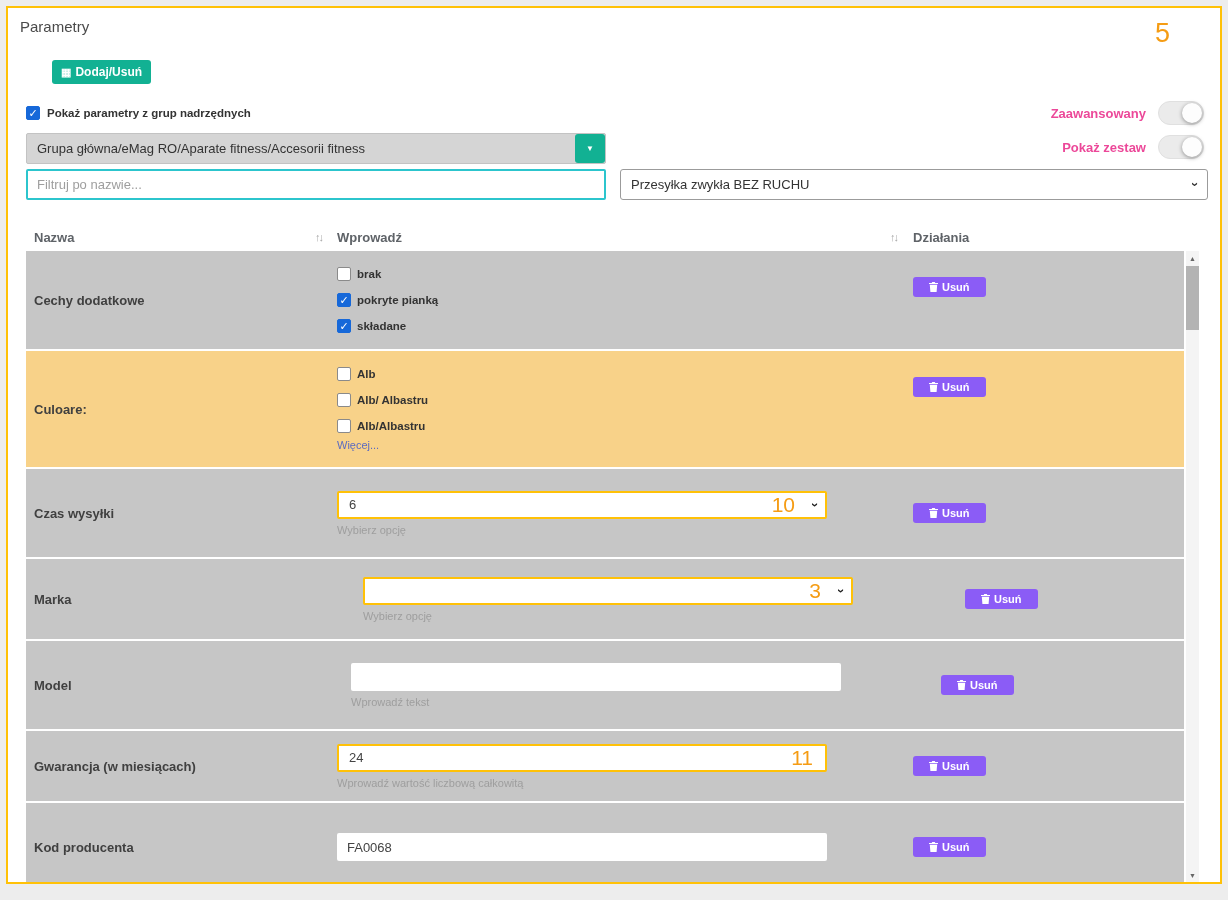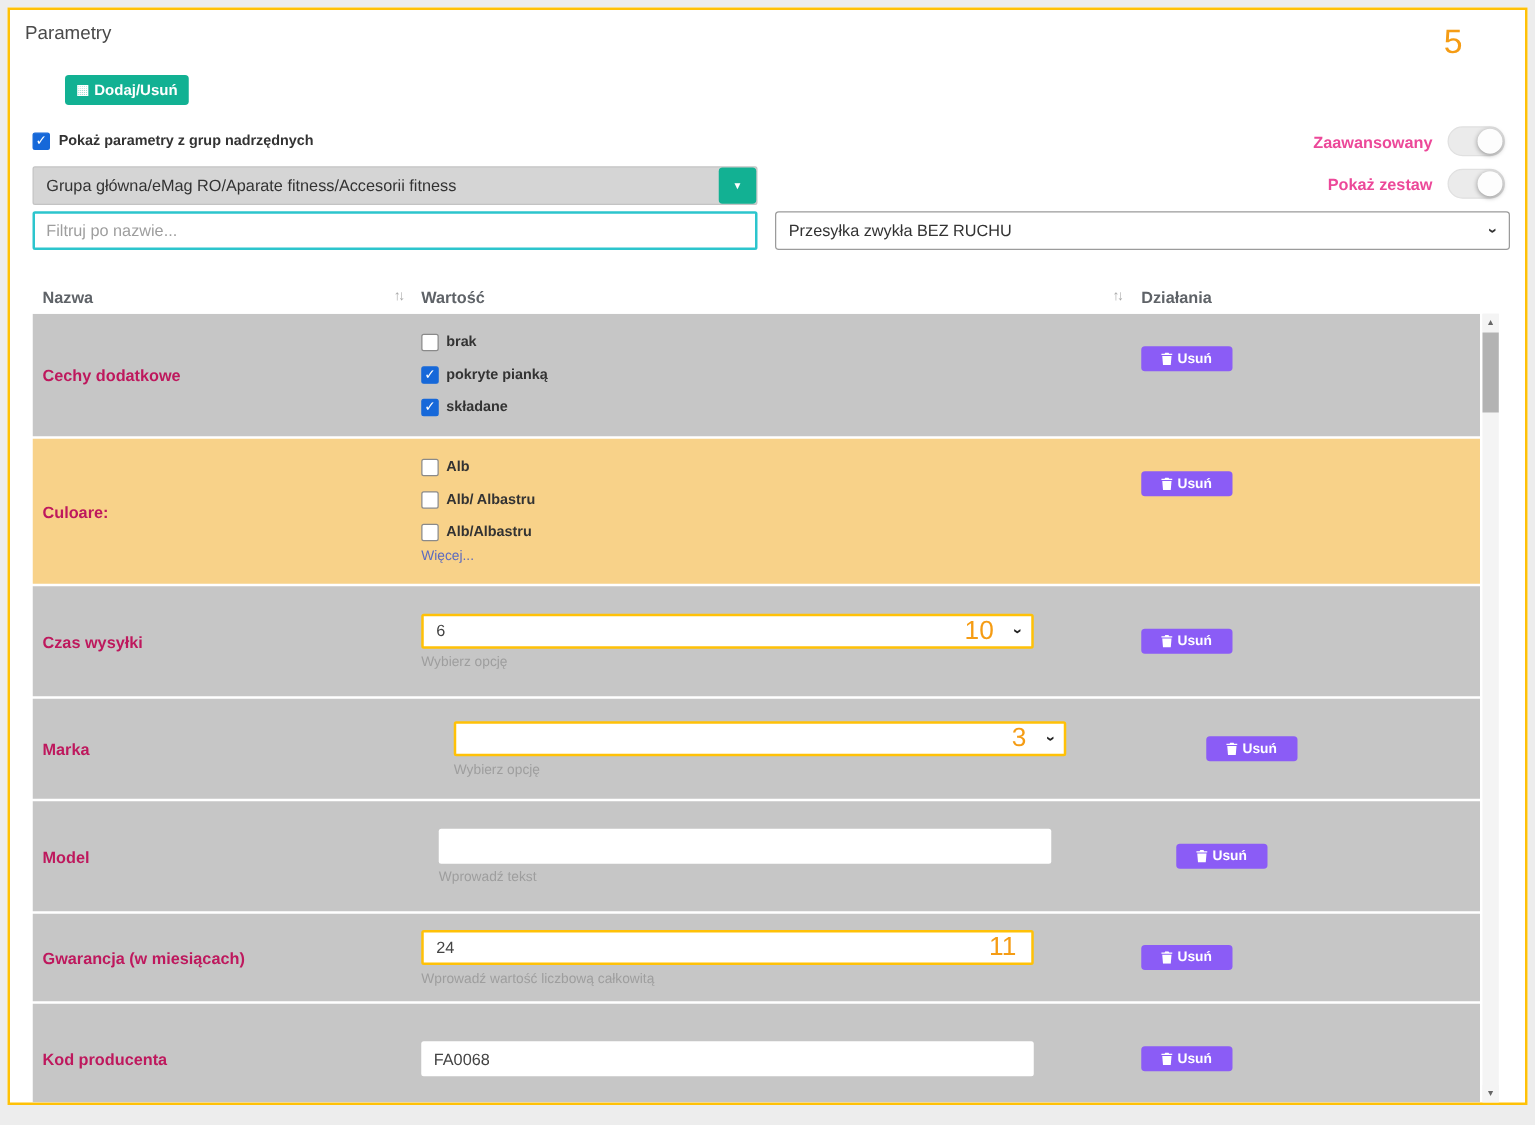--- a/index.html
+++ b/index.html
@@ -28,21 +28,21 @@
   .thead{position:absolute;left:18px;top:216px;width:1158px;height:26px;display:flex;align-items:center}
   .th{font-size:13px;font-weight:bold;color:#5f6368}
   .th-name{width:308px;display:flex;align-items:center;justify-content:space-between;padding-left:8px;padding-right:12px}
   .th-value{width:573px;display:flex;align-items:center;justify-content:space-between;padding-left:3px;padding-right:10px}
   .th-actions{flex:1;padding-left:6px}
   .sort{font-size:11px;color:#a8a8a8;letter-spacing:-2px;font-weight:normal;cursor:pointer}
   .rows{position:absolute;left:18px;top:243px;width:1158px;bottom:0;overflow:hidden;display:flex;flex-direction:column;gap:2px}
   .trow{background:#c6c6c6;display:flex;flex:0 0 auto}
   .trow.hl{background:#f8d289}
   .cell-name{width:308px;display:flex;align-items:center;padding-left:8px}
-  .row-name{font-size:13px;font-weight:bold;color:#be185d}
+  .row-name{font-size:13px;font-weight:bold;color:#404040}
   .cell-value{width:573px;display:flex;flex-direction:column;justify-content:center;padding-left:3px}
   .cb-line{display:flex;align-items:center;gap:6px;height:26px;cursor:pointer}
   .cb-label{font-size:11.5px;font-weight:bold;color:#333}
   .more-link{font-size:11px;color:#5c6bc0;height:18px;cursor:pointer}
   .control{position:relative;width:490px;height:28px;background:#fff;border-radius:2px;display:flex;align-items:center;padding:0 26px 0 10px;cursor:pointer}
   .control.gold{border:2px solid #ffc107}
   .ctrl-value{font-size:13px;color:#444}
   .field-anno{position:absolute;right:30px;top:50%;transform:translateY(-50%);font-size:21px;color:#f59c14}
   .chev{position:absolute;right:8px;top:50%;transform:translateY(-50%) rotate(90deg);font-size:13px;color:#222;font-weight:bold;line-height:1}
   .helper{font-size:11px;color:#9e9e9e;margin-top:5px}
@@ -97,21 +97,21 @@
     <span>Przesyłka zwykła BEZ RUCHU</span>
     <span class="chev-glyph">›</span>
   </div>
 
   <div class="thead">
     <div class="th th-name">
       <span>Nazwa</span>
       <span class="sort">↑↓</span>
     </div>
     <div class="th th-value">
-      <span>Wartość</span>
+      <span>Wprowadź</span>
       <span class="sort">↑↓</span>
     </div>
     <div class="th th-actions">Działania</div>
   </div>
 
   <div id="rows" class="rows">
       <div class="trow" style="height: 98px;">
         <div class="cell-name">
           <div class="row-name">Cechy dodatkowe</div>
         </div>

